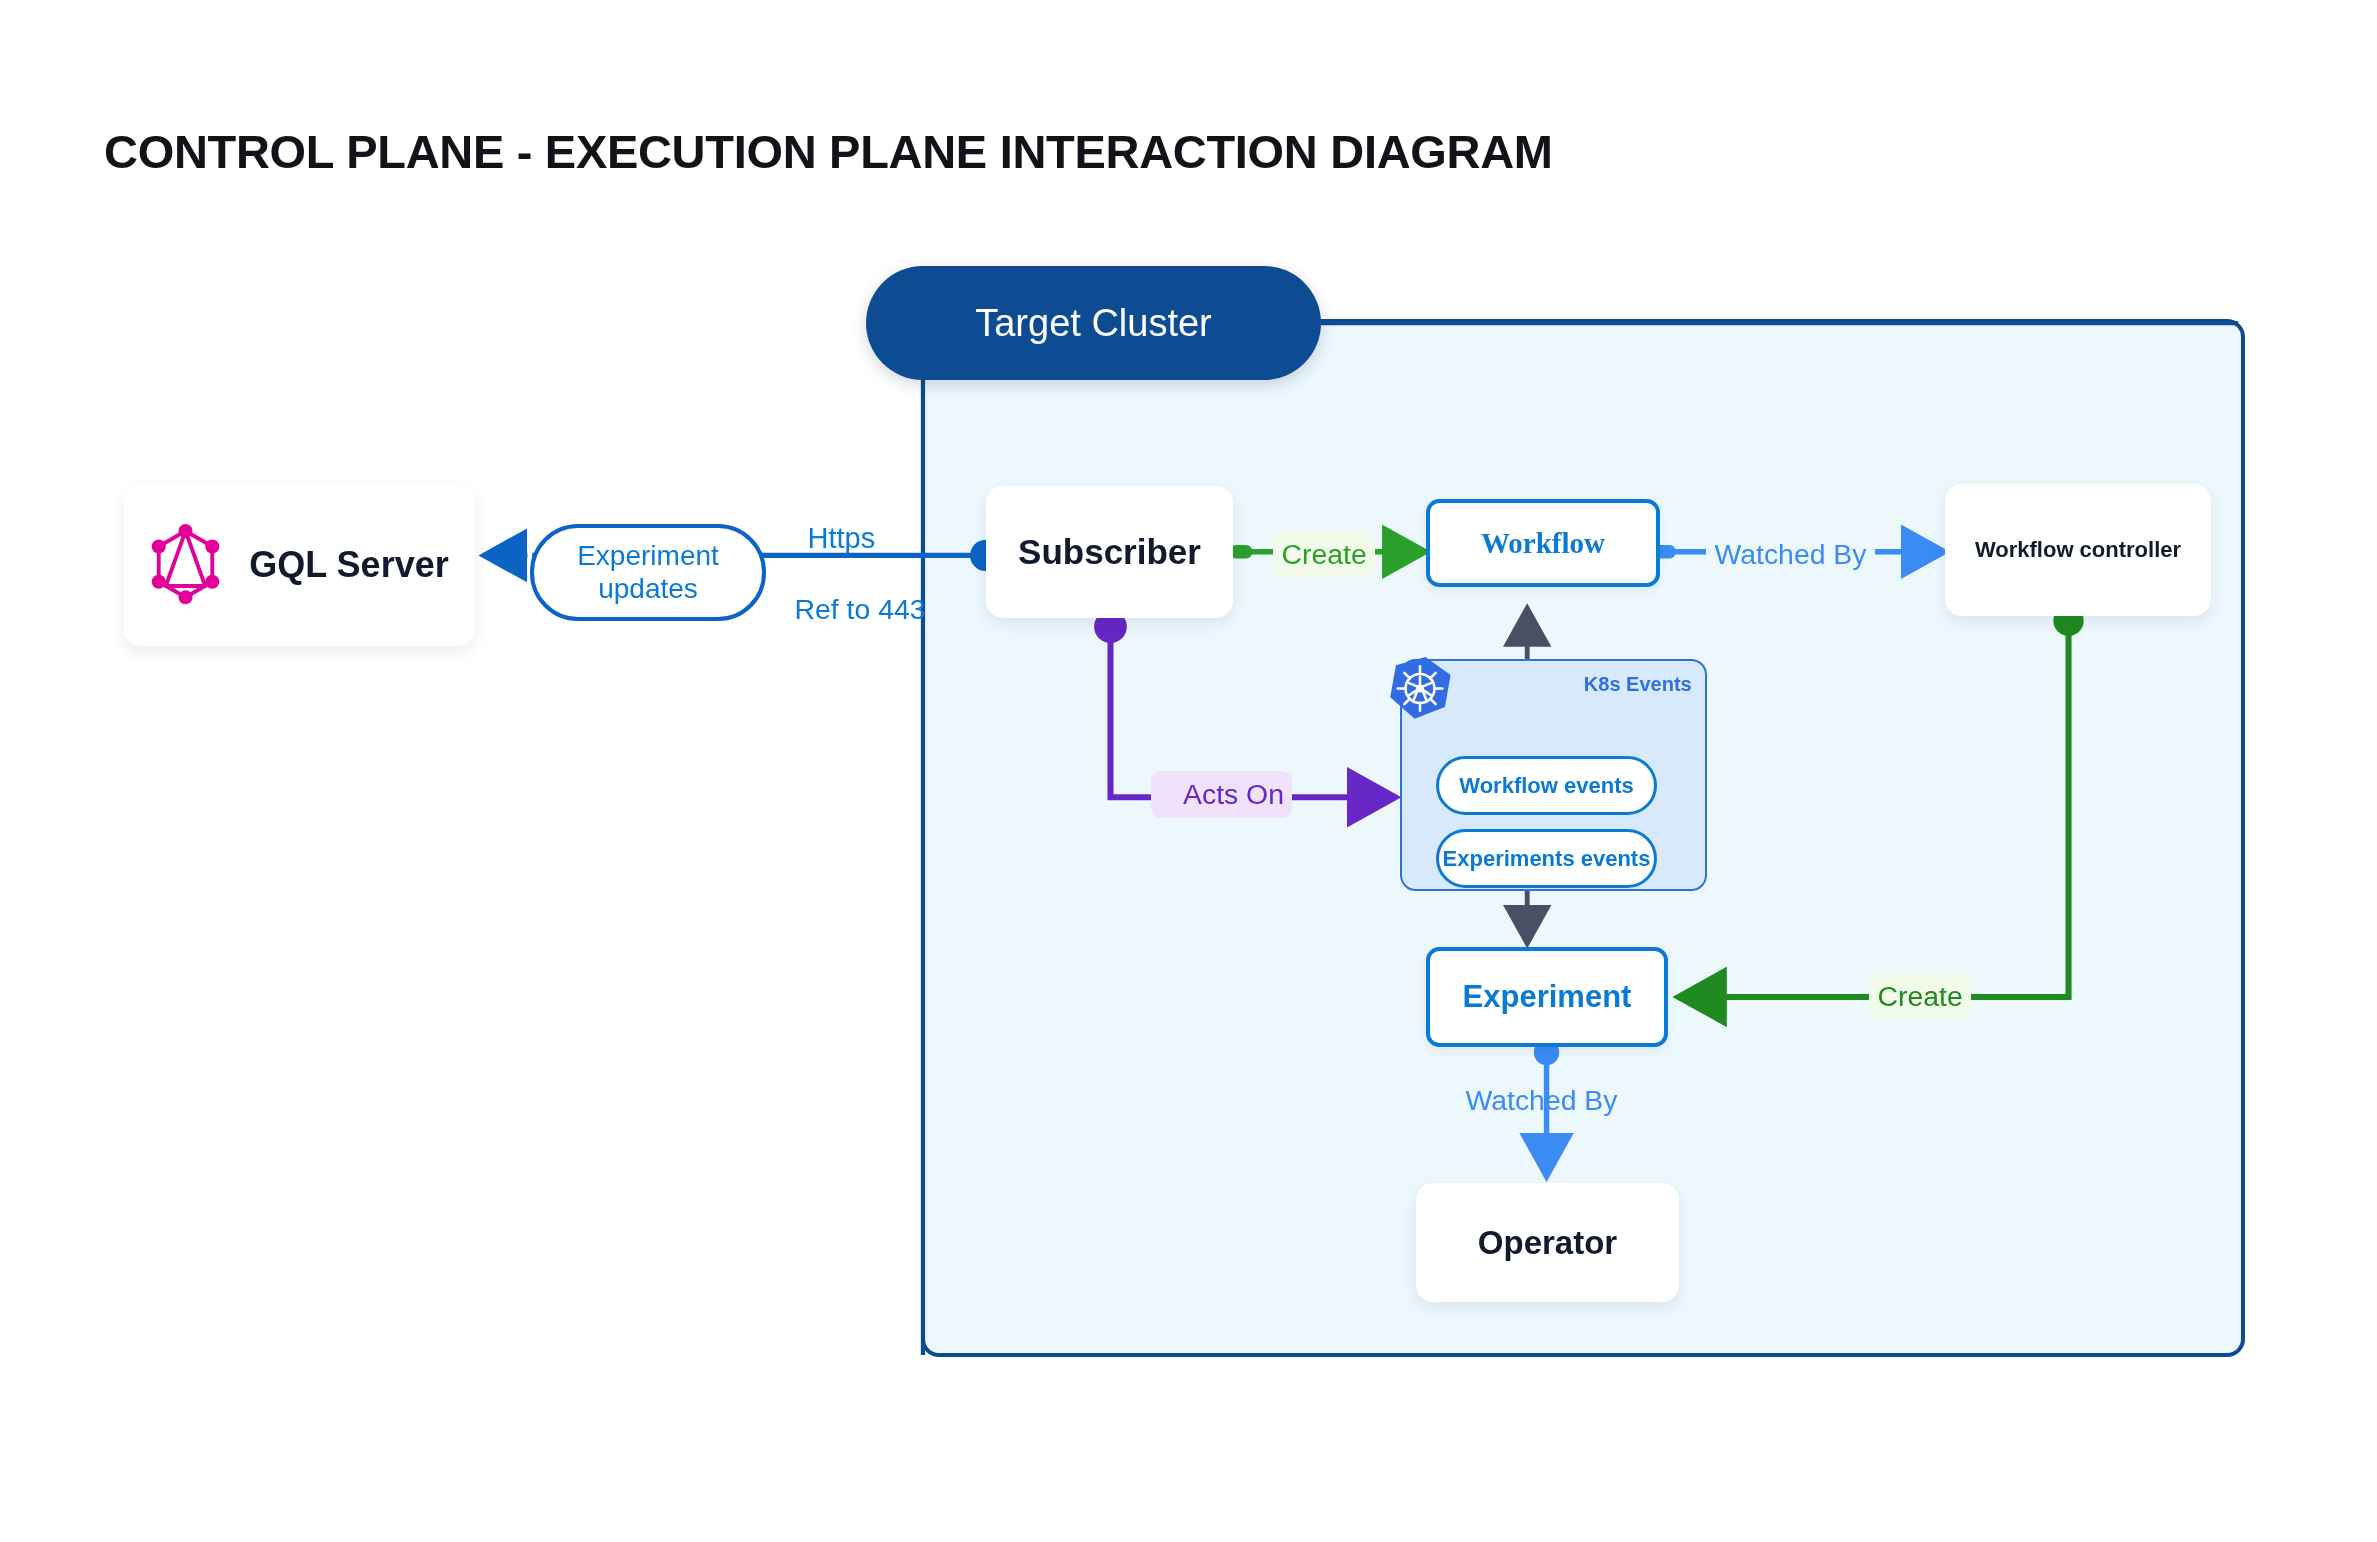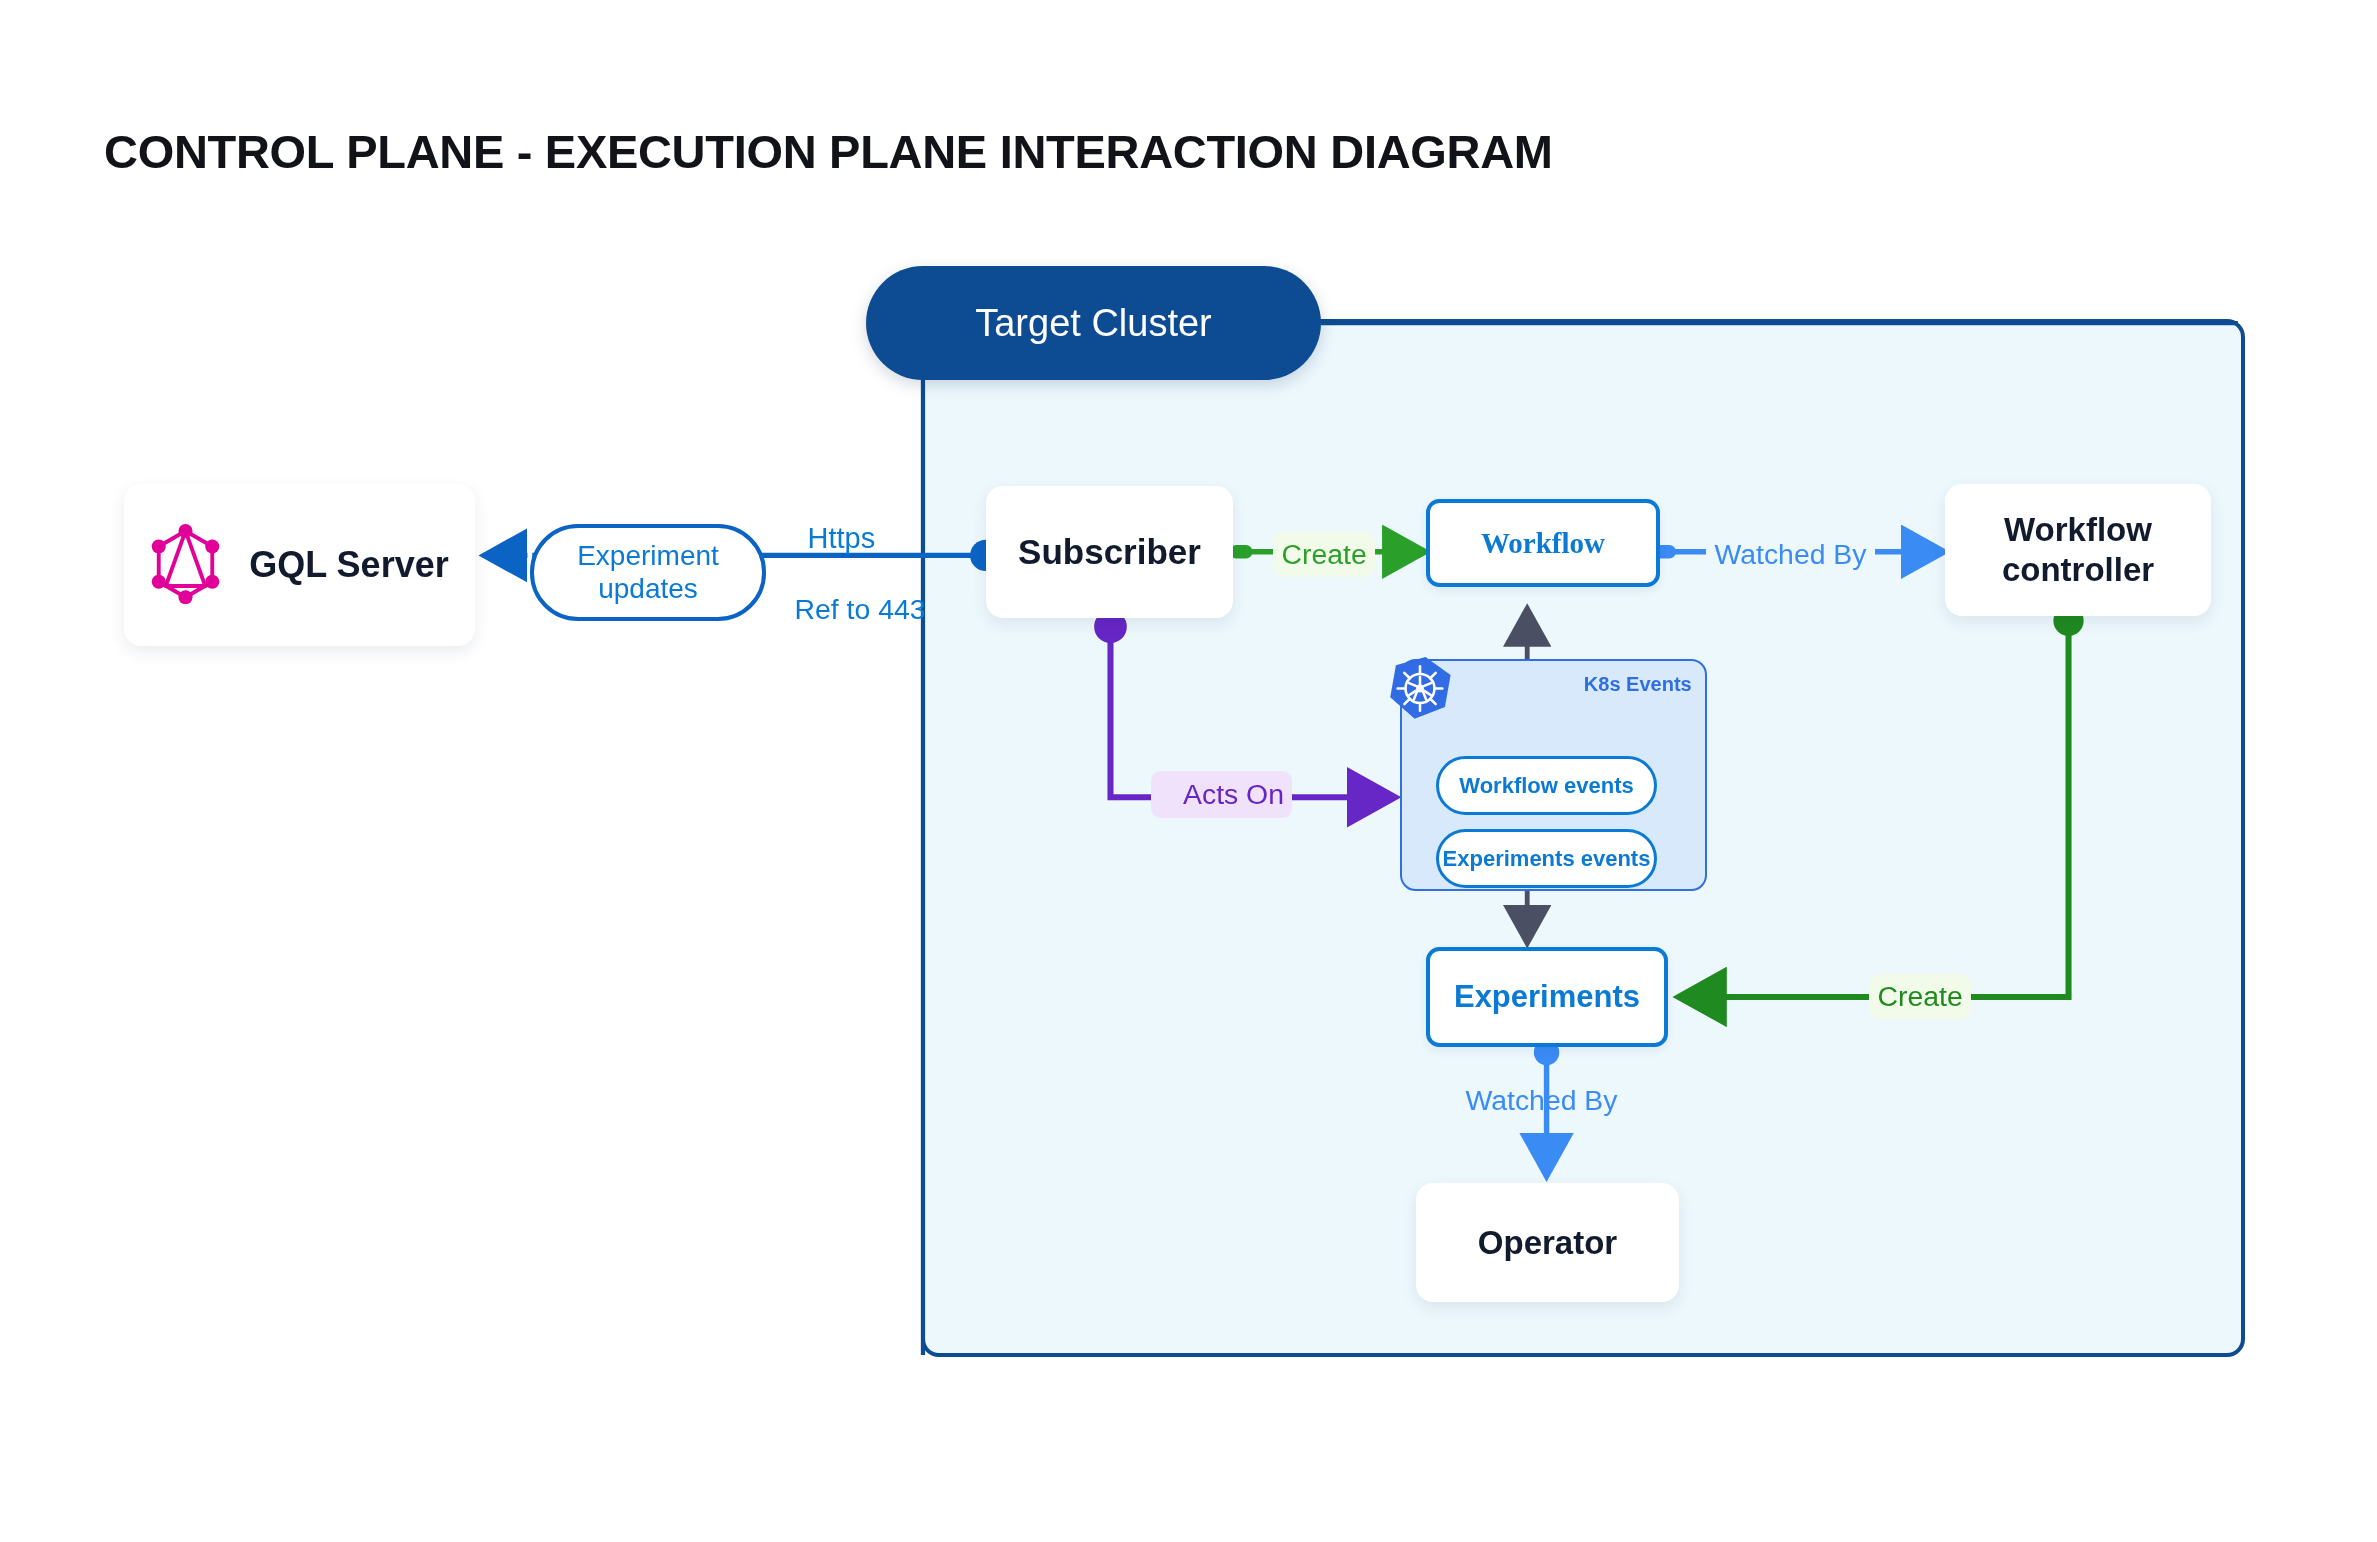--- a/index.html
+++ b/index.html
@@ -48,21 +48,21 @@
     border:4.2px solid #0b7ad4;color:#0b7ad4;border-radius:13.3px;
     box-shadow:0 3.6px 9.7px rgba(20,40,80,0.07);
   }
 
   #node-gql{left:124px;top:484px;width:351px;height:162px;}
   #gql-inner{display:flex;align-items:center;gap:28px;}
   #gql-label{font-size:36px;font-weight:700;color:#121a2e;}
 
   #node-subscriber{left:986px;top:486px;width:247px;height:132px;font-size:35px;}
   #node-workflow{left:1426px;top:499px;width:234px;height:88px;font-size:29px;font-family:Liberation Serif, serif;}
-  #node-wfcontroller{left:1945px;top:484px;width:266px;height:132px;font-size:33px;line-height:1.22;}
+  #node-wfcontroller{left:1945px;top:484px;width:266px;height:132px;font-size:22px;line-height:1.22;}
   #node-chaosengine{left:1426px;top:947px;width:242px;height:100px;font-size:31px;}
   #node-operator{left:1416px;top:1183px;width:263px;height:119px;font-size:33px;}
 
   
   #k8s-group{
     position:absolute;left:1400px;top:659px;width:307px;height:232px;
     background:#d7e9fa;border:2.4px solid #2f6fe0;border-radius:15.7px;
     box-sizing:border-box;z-index:15;
   }
   #k8s-caption{
@@ -257,21 +257,21 @@
         <line x1="60" y1="59" x2="71" y2="66"></line>
         <line x1="48" y1="60" x2="43" y2="73"></line>
         <line x1="58" y1="60" x2="63" y2="73"></line>
         <line x1="47" y1="51" x2="35" y2="46"></line>
         <line x1="59" y1="51" x2="71" y2="46"></line>
       </g>
     </svg>
   </div>
 
   <div class="card outlined" id="node-chaosengine">
-    <span>Experiments</span>
+    <span>Experiment</span>
   </div>
 
   <div class="card" id="node-operator">
     <span>Operator</span>
   </div>
 
   <div class="chip chip-green" id="chip-create-left">
     <span>Create</span>
   </div>
   <div class="chip chip-blue-light" id="chip-watchedby-top">

